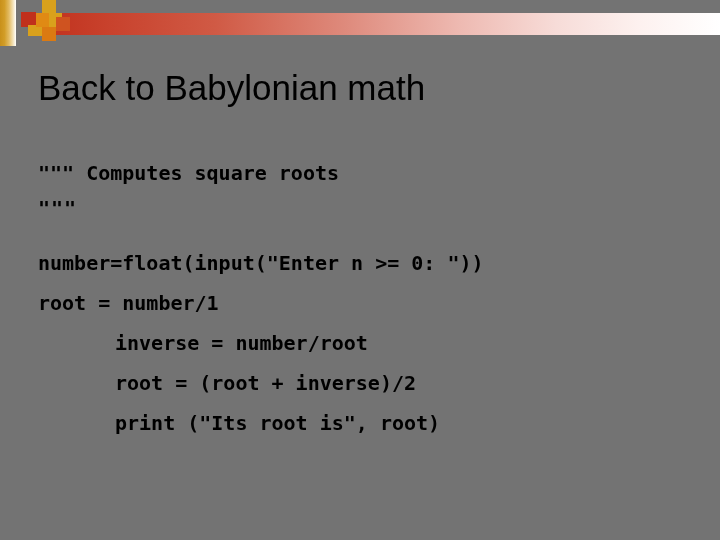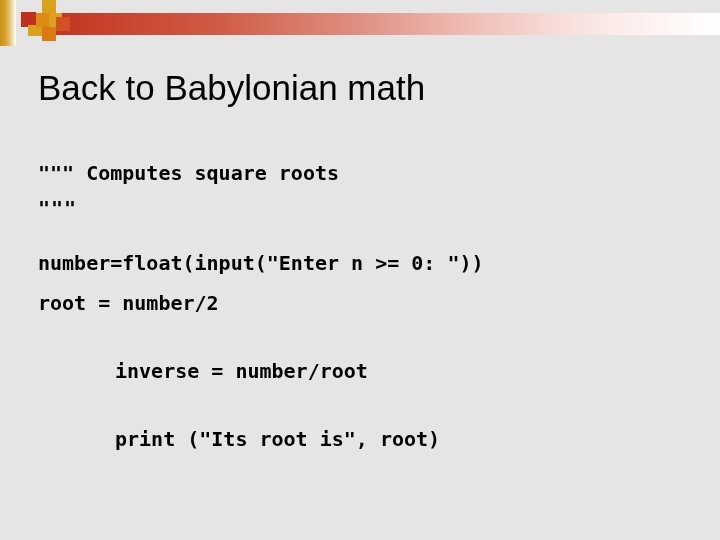--- a/index.html
+++ b/index.html
@@ -14,21 +14,21 @@
     overflow: hidden;
     position: relative;
   }
 
   
   .slide {
     position: absolute;
     inset: 0;
     width: 720px;
     height: 540px;
-    background: #e5e5e5;
+    background: #737373;
   }
 
   
   .header-deco {
     position: absolute;
     left: 0;
     top: 0;
     width: 720px;
     height: 46px;
   }
@@ -159,21 +159,20 @@
     white-space: pre;
   }
   .code-line.tight {
     height: 32px;
   }
   .code-line.spacer {
     height: 26px;
   }
   .code-line.indent {
     padding-left: 77px;
-    margin-top: 28px;
   }
   .docline-close {
     font-family: "DejaVu Sans Mono", monospace;
     font-size: 20px;
     font-weight: bold;
     letter-spacing: 1px;
     position: relative;
     top: 3px;
   }
 </style>
@@ -199,23 +198,24 @@
   <div class="code-body">
 
     <div class="code-line tight">""" Computes square roots</div>
 
     <div class="code-line tight"><span class="docline-close">"""</span></div>
 
     <div class="code-line spacer"></div>
 
     <div class="code-line">number=float(input("Enter n &gt;= 0: "))</div>
 
-    <div class="code-line">root = number/2</div>
+    <div class="code-line">root = number/1</div>
 
 
     <div class="code-line indent">inverse = number/root</div>
 
+    <div class="code-line indent">root = (root + inverse)/2</div>
 
     <div class="code-line indent">print ("Its root is", root)</div>
 
   </div>
 
 </div>
 
 </body></html>

